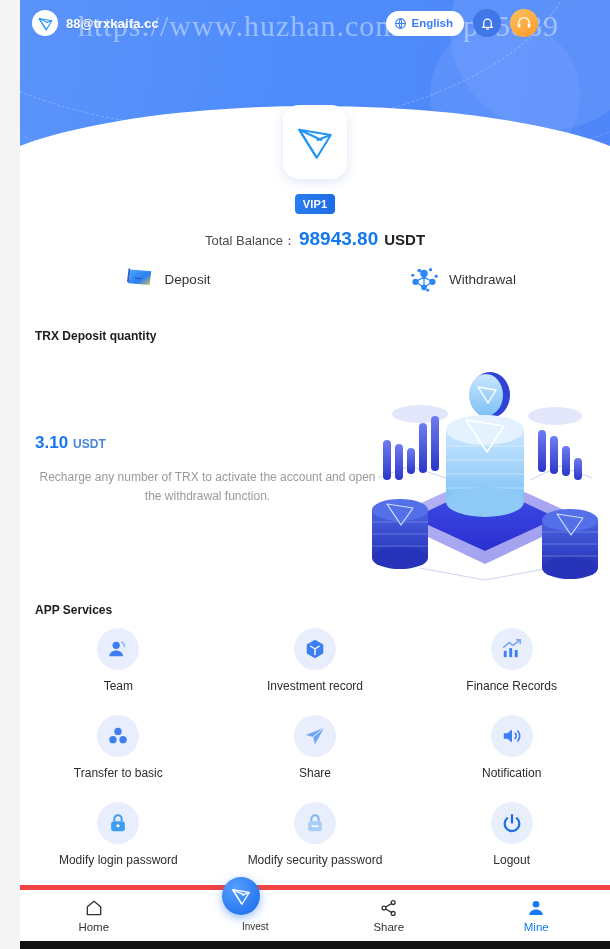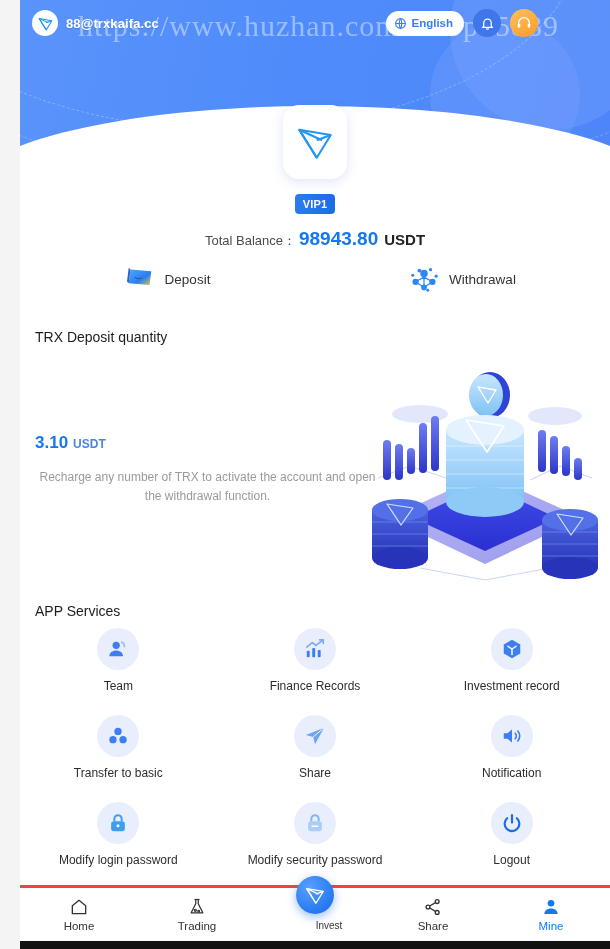--- a/index.html
+++ b/index.html
@@ -131,21 +131,21 @@
   .actions {
     position: absolute; top: 265px; left: 0;
     width: 590px; display: flex;
   }
   .action { width: 50%; display: flex; align-items: center; justify-content: center; gap: 10px; text-align: right; }
   .action-label { font-size: 13.5px; color: #333; }
 
   
   .sec-title {
     position: absolute; left: 15px;
-    font-size: 14px; font-weight: 400; color: #1d1d1d;
+    font-size: 12px; font-weight: 700; color: #1d1d1d;
   }
   #trx-title { top: 329px; }
   #svc-title { top: 603px; }
 
   .trx-amount {
     position: absolute; left: 15px; top: 433px;
     display: flex; align-items: baseline; gap: 5px;
   }
   .trx-num { font-size: 17px; font-weight: 700; color: #1478F0; }
   .trx-unit { font-size: 12px; font-weight: 700; color: #4a86d8; }
@@ -171,21 +171,21 @@
     background: #e8eefc;
     display: flex; align-items: center; justify-content: center;
   }
   .svc-lb { font-size: 12px; color: #2d2d2d; }
 
   
   .nav {
     position: absolute; left: 0; bottom: 8px;
     width: 590px; height: 56px;
     background: #ffffff;
-    border-top: 3px solid #ef4444;
+    border-top: 5px solid #ef4444;
     display: flex; align-items: center;
   }
   .nav-item {
     flex: 1; display: flex; flex-direction: column;
     align-items: center; justify-content: center; gap: 3px;
     position: relative;
   }
   .nav-lb { font-size: 11.5px; color: #333; }
   .nav-item.active .nav-lb { color: #1478F0; }
   .nav-center-btn {
@@ -408,44 +408,44 @@
               <path d="M2.5 20c0-4.1 3.4-6.5 7.5-6.5s7.5 2.4 7.5 6.5z"></path>
           <path d="M16 4.5a5 5 0 013 5" fill="none" stroke="#9dbdfa" stroke-width="1.8" stroke-linecap="round"></path>
         </svg>
       </div>
       <div class="svc-lb">Team</div>
     </div>
 
     <div class="svc">
       <div class="svc-ic">
         <svg width="22" height="22" viewBox="0 0 24 24">
+          <path d="M12 2 L21 7 L21 17 L12 22 L3 17 L3 7 Z" fill="#3d7ef0"></path>
+          <path d="M12 12 L12 18 M12 12 L7.5 9 M12 12 L16.5 9" stroke="#ffffff" stroke-width="1.6" fill="none" stroke-linecap="round"></path>
+        </svg>
+      </div>
+      <div class="svc-lb">Investment record</div>
+    </div>
+
+    <div class="svc">
+      <div class="svc-ic">
+        <svg width="22" height="22" viewBox="0 0 24 24">
           <path d="M3 10 L9 5 L13 8 L21 2" fill="none" stroke="#7ea9f5" stroke-width="1.8" stroke-linecap="round" stroke-linejoin="round"></path>
           <path d="M17 2h4v4" fill="none" stroke="#7ea9f5" stroke-width="1.8" stroke-linecap="round" stroke-linejoin="round"></path>
           <g fill="#3d7ef0">
                 <rect x="3" y="14" width="3.2" height="7" rx="1"></rect>
                 <rect x="9" y="11" width="3.2" height="10" rx="1"></rect>
                 <rect x="15" y="13" width="3.2" height="8" rx="1"></rect>
               </g>
         </svg>
       </div>
       <div class="svc-lb">Finance Records</div>
     </div>
 
     <div class="svc">
       <div class="svc-ic">
-        <svg width="22" height="22" viewBox="0 0 24 24">
-          <path d="M12 2 L21 7 L21 17 L12 22 L3 17 L3 7 Z" fill="#3d7ef0"></path>
-          <path d="M12 12 L12 18 M12 12 L7.5 9 M12 12 L16.5 9" stroke="#ffffff" stroke-width="1.6" fill="none" stroke-linecap="round"></path>
-        </svg>
-      </div>
-      <div class="svc-lb">Investment record</div>
-    </div>
-
-    <div class="svc">
-      <div class="svc-ic">
         <svg width="22" height="22" viewBox="0 0 24 24" fill="#3d7ef0">
           <circle cx="12" cy="7" r="4"></circle>
               <circle cx="6.5" cy="16" r="4"></circle>
               <circle cx="17.5" cy="16" r="4"></circle>
         </svg>
       </div>
       <div class="svc-lb">Transfer to basic</div>
     </div>
 
     <div class="svc">
@@ -504,29 +504,20 @@
 
   <div class="nav">
 
     <div class="nav-item">
       <svg width="20" height="20" viewBox="0 0 24 24" fill="none" stroke="#333" stroke-width="1.6" stroke-linejoin="round">
         <path d="M4 10.5 L12 4 L20 10.5 V20 H4 Z"></path>
       </svg>
       <div class="nav-lb">Home</div>
     </div>
 
-    <div class="nav-item">
-      <svg width="20" height="20" viewBox="0 0 24 24" fill="none" stroke="#333" stroke-width="1.5" stroke-linejoin="round">
-        <path d="M9 3h6"></path>
-            <path d="M10.5 3v5L5 19h14l-5.5-11V3"></path>
-            <circle cx="10" cy="16" r="1.2"></circle>
-            <circle cx="14" cy="17" r="1"></circle>
-      </svg>
-      <div class="nav-lb">Trading</div>
-    </div>
 
     <div class="nav-item">
       <div class="nav-center-btn">
         <svg width="22" height="22" viewBox="0 0 24 24" fill="none" stroke="#ffffff" stroke-width="1.4" stroke-linejoin="round">
           <path d="M3 5l18 3-8 13z"></path>
               <path d="M3 5l10 16"></path>
               <path d="M3 5l13 6"></path>
               <path d="M21 8l-8 3"></path>
         </svg>
       </div>

